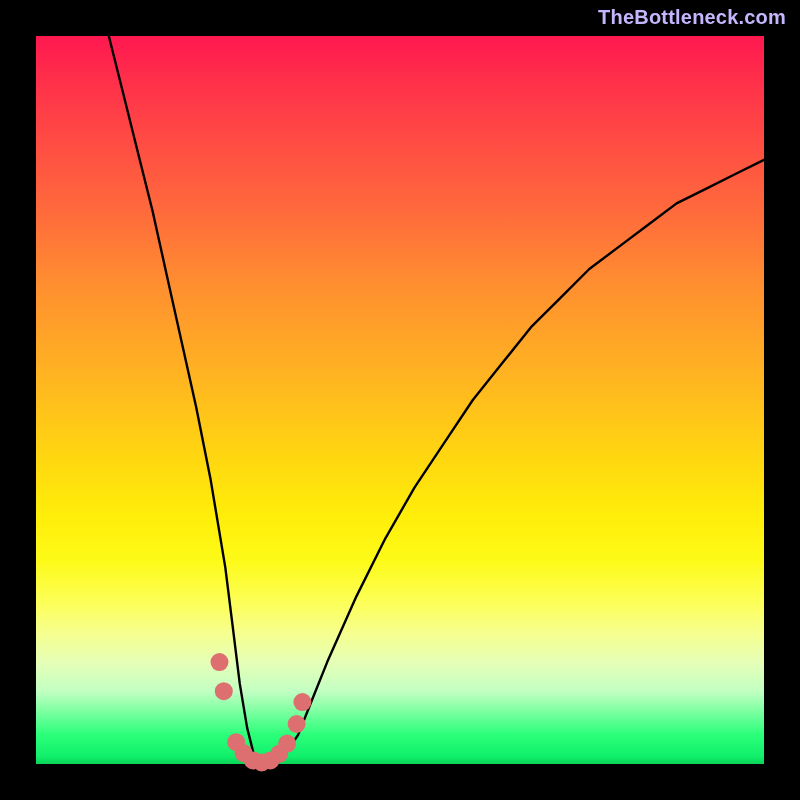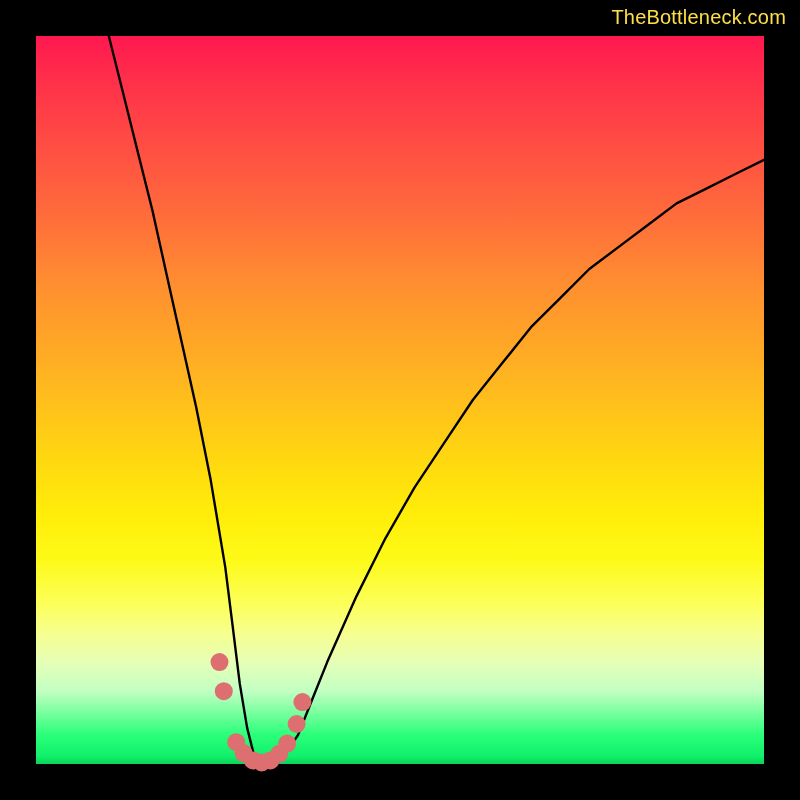--- a/index.html
+++ b/index.html
@@ -42,24 +42,24 @@
       #c2ffc2 90%,
       #2bff7a 96%,
       #10ef6b 99%,
       #0bd356 100%
     );
   }
   .watermark {
     position: absolute;
     top: 6px;
     right: 14px;
-    color: #fde047;
+    color: #c4b5fd;
     font-size: 20px;
     letter-spacing: 0.2px;
-    font-weight: 400;
+    font-weight: 700;
   }
   svg.curve {
     position: absolute;
     left: 0;
     top: 0;
     width: 728px;
     height: 728px;
     overflow: visible;
   }
 </style>

